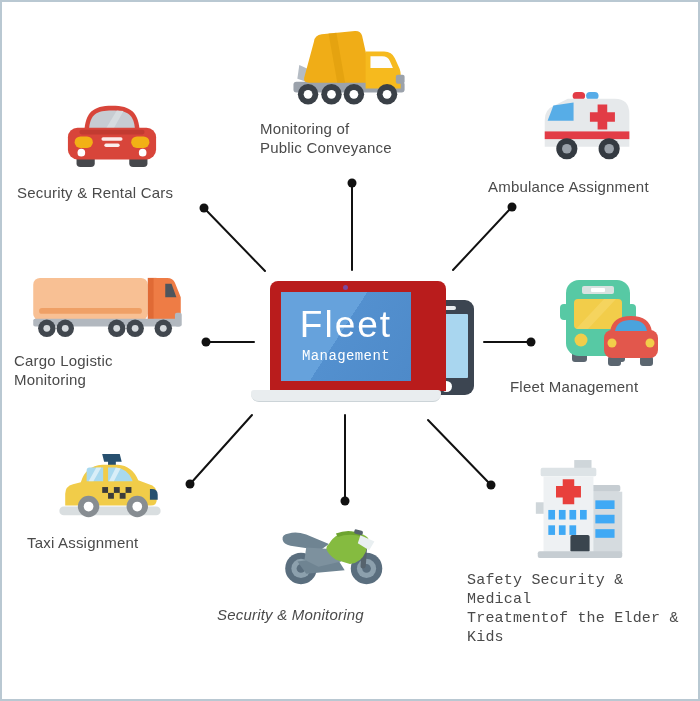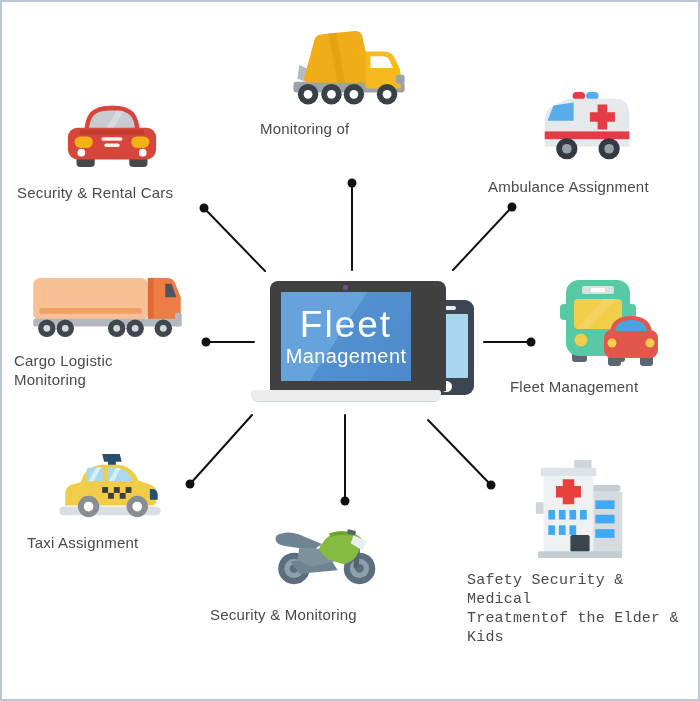--- a/index.html
+++ b/index.html
@@ -20,27 +20,27 @@
   .lines-svg{position:absolute;left:0;top:0;z-index:1;}
   
   .phone{position:absolute;left:420px;top:298px;width:52px;height:95px;
     background:#3c4551;border-radius:9px;z-index:2;}
   .phone-screen{position:absolute;left:6px;top:14px;width:40px;height:64px;
     background:#a9d6ef;border-radius:1px;}
   .phone-camera{position:absolute;left:12px;top:6px;width:3px;height:3px;border-radius:50%;background:#7f8892;}
   .phone-speaker{position:absolute;left:19px;top:5.5px;width:15px;height:4px;border-radius:2px;background:#e8ecef;}
   .phone-home{position:absolute;left:19px;top:81px;width:11px;height:11px;border-radius:50%;background:#ffffff;}
   .laptop-lid{position:absolute;left:268px;top:279px;width:176px;height:110px;
-    background:#404040;border-radius:8px 8px 0 0;z-index:3;}
+    background:#b91c1c;border-radius:8px 8px 0 0;z-index:3;}
   .laptop-cam{position:absolute;left:73px;top:4px;width:5px;height:5px;border-radius:50%;background:#7a4a9e;}
   .laptop-screen{position:absolute;left:11px;top:11px;width:130px;height:89px;
     background:linear-gradient(123deg,#66a2dc 0%,#66a2dc 46%,#5390cf 46%,#4e8ac9 100%);
     display:flex;flex-direction:column;align-items:center;justify-content:center;}
   .screen-title{color:#ffffff;font-size:37px;line-height:38px;letter-spacing:2px;}
-  .screen-subtitle{color:#ffffff;font-size:20px;line-height:22px;letter-spacing:.4px;margin-top:1px;}
+  .screen-subtitle{color:#ffffff;font-size:14px;line-height:22px;letter-spacing:.4px;margin-top:1px;font-family:Liberation Mono, monospace;}
   .laptop-base{position:absolute;left:249px;top:388px;width:190px;height:11px;
     background:#e9edef;border-radius:3px 3px 8px 8px;border-bottom:1px solid #ccd4d8;z-index:4;}
 </style>
 </head>
 <body>
 
 <div class="canvas">
 
   <svg class="lines-svg" width="700" height="701">
     <g stroke="#111111" stroke-width="2" stroke-linecap="round">
@@ -117,20 +117,21 @@
         <circle cx="41" cy="66" r="10.5" fill="#3a4047"></circle>
           <circle cx="41" cy="66" r="4.5" fill="#ffffff"></circle>
         <circle cx="64" cy="66" r="10.5" fill="#3a4047"></circle>
           <circle cx="64" cy="66" r="4.5" fill="#ffffff"></circle>
         <circle cx="98" cy="66" r="10.5" fill="#3a4047"></circle>
           <circle cx="98" cy="66" r="4.5" fill="#ffffff"></circle>
       </g>
     </svg>
     <div class="label" style="margin-top:11px;">
       <div>Monitoring of</div>
+      <div>Public Conveyance</div>
     </div>
   </div>
 
   <div class="node" style="left:486px;top:89px;width:200px;">
     <svg width="100" height="77" viewBox="0 0 104 80">
       <rect x="36" y="1" width="13" height="8" rx="4" fill="#e23c46"></rect>
       <rect x="50" y="1" width="13" height="8" rx="4" fill="#56ace8"></rect>
       <path d="M31,8 L80,8 Q95,8 95,24 L95,58 L7,58 L7,30 Q7,19 17,15 Z" fill="#e6e9eb"></path>
       <path d="M16,15 L37,12 L37,31 L10,31 Z" fill="#57ade7"></path>
       <path d="M62,14 L72,14 L72,22 L80,22 L80,32 L72,32 L72,40 L62,40 L62,32 L54,32 L54,22 L62,22 Z" fill="#e23c46"></path>
@@ -219,21 +220,21 @@
       <circle cx="30" cy="56" r="11" fill="#878d92"></circle>
         <circle cx="30" cy="56" r="5" fill="#ffffff"></circle>
       <circle cx="80" cy="56" r="11" fill="#878d92"></circle>
         <circle cx="80" cy="56" r="5" fill="#ffffff"></circle>
     </svg>
     <div class="label" style="margin-top:7px;">
       <div>Taxi Assignment</div>
     </div>
   </div>
 
-  <div class="node" style="left:208px;top:521px;width:230px;">
+  <div class="node" style="left:215px;top:521px;width:230px;font-style:italic;">
     <svg width="118" height="63" viewBox="0 0 135 72">
       <g>
         <circle cx="32" cy="52" r="18" fill="#5a6e7e"></circle>
           <circle cx="32" cy="52" r="11" fill="#8ca0ad"></circle>
           <circle cx="32" cy="52" r="5" fill="#5a6e7e"></circle>
         <circle cx="107" cy="52" r="18" fill="#5a6e7e"></circle>
           <circle cx="107" cy="52" r="11" fill="#8ca0ad"></circle>
           <circle cx="107" cy="52" r="5" fill="#5a6e7e"></circle>
       </g>
       <path d="M28,44 L72,38 L82,54 L38,58 Z" fill="#6f8492"></path>

